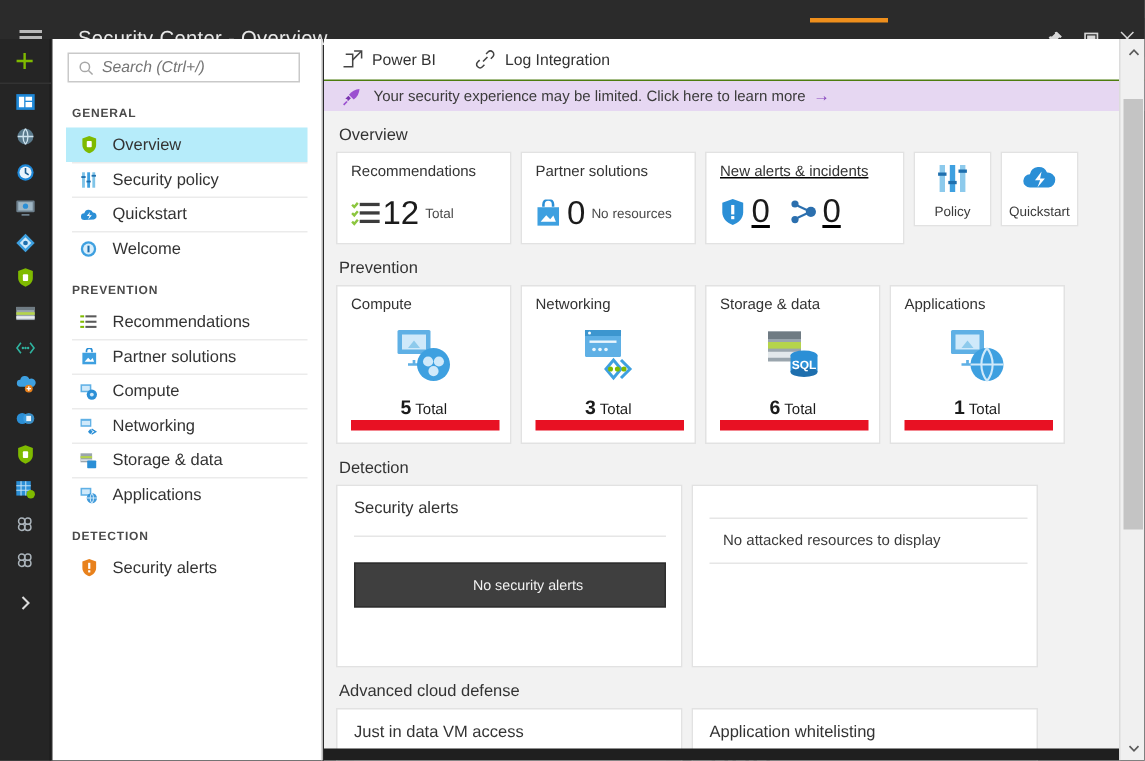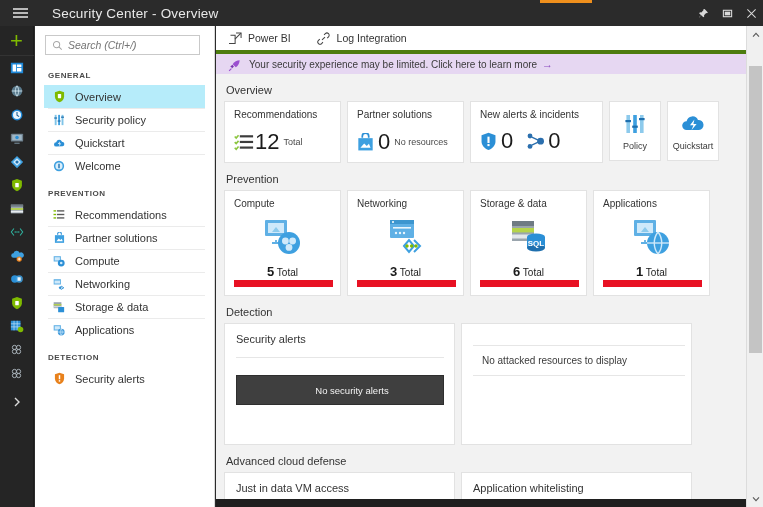--- a/index.html
+++ b/index.html
@@ -7,21 +7,21 @@
     width: 763px; height: 507px;
     overflow: hidden;
     font-family: "Liberation Sans", sans-serif;
     background: #1b1b1b;
   }
 
   
   #app { position: relative; width: 763px; height: 507px; background: #2b2b2b; }
 
   .titlebar {
-    position: absolute; top: 0; left: 0; width: 763px; height: 26px;
+    position: absolute; top: 12px; left: 0; width: 763px; height: 26px;
     background: #2b2b2b; display: flex; align-items: center;
   }
   .tb-hamburger {
     width: 40px; height: 26px; display: flex; align-items: center; justify-content: center;
     background: #2b2b2b;
   }
   .tb-hamburger .bars { width: 15px; }
   .tb-hamburger .bars i { display: block; height: 2px; background: #b9b9b9; margin: 2px 0; }
   .tb-title {
     color: #e8e8e8; font-size: 13.5px; letter-spacing: .2px;
@@ -91,21 +91,21 @@
     font-size: 11px; color: #333; margin-left: 8px; white-space: nowrap;
   }
 
   
   .content {
     position: absolute; left: 216px; top: 26px; width: 547px; height: 481px;
     background: #f2f2f2; overflow: hidden;
   }
   .toolbar {
     height: 28px; background: #fff; display: flex; align-items: center;
-    padding-left: 12px; border-bottom: 4px solid #4d7c0f;
+    padding-left: 12px; border-bottom: 1px solid #4d7c0f;
   }
   .tb-act { display: flex; align-items: center; margin-right: 26px; }
   .tb-act .ta-ico { width: 14px; height: 14px; display:flex; align-items:center; justify-content:center; }
   .tb-act .ta-ico svg { display:block; }
   .tb-act .ta-lbl { font-size: 10.5px; color: #333; margin-left: 6px; white-space: nowrap; }
 
   .banner {
     height: 20px; background: #e6d7f2; display: flex; align-items: center;
     padding-left: 12px;
   }
@@ -128,26 +128,26 @@
   }
 
   
   .ov-tile { width: 117px; height: 62px; padding: 7px 0 0 9px; }
   .ov-tile .t-head { font-size: 10px; color: #333; white-space: nowrap; }
   .ov-tile .t-body { display: flex; align-items: center; margin-top: 11px; }
   .ov-tile .t-ico { width: 20px; height: 20px; flex: none; display:flex; align-items:center; }
   .ov-tile .t-ico svg { display: block; }
   .ov-tile .t-num { font-size: 22px; color: #1b1b1b; line-height: 1; margin-left: 1px; }
   .ov-tile .t-sub { font-size: 9px; color: #4a4a4a; margin-left: 4px; white-space: nowrap; }
-  .ov-tile.wide { width: 133px; }
+  .ov-tile.wide { width: 133px; text-decoration: underline; }
   .ov-tile .pairs { display: flex; align-items: center; margin-top: 10px; }
   .ov-tile .pair { display: flex; align-items: center; margin-right: 14px; }
 
   .sq-tile {
-    width: 52px; height: 60px; display: flex; flex-direction: column;
+    width: 52px; height: 50px; display: flex; flex-direction: column;
     align-items: center; justify-content: center;
   }
   .sq-tile .sq-ico { width: 24px; height: 24px; display:flex; align-items:center; justify-content:center; }
   .sq-tile .sq-ico svg { display:block; }
   .sq-tile .sq-lbl { font-size: 9px; color: #3a3a3a; margin-top: 5px; }
 
   
   .pv-tile {
     width: 117px; height: 106px; padding: 7px 0 0 0;
     display: flex; flex-direction: column; align-items: center;

